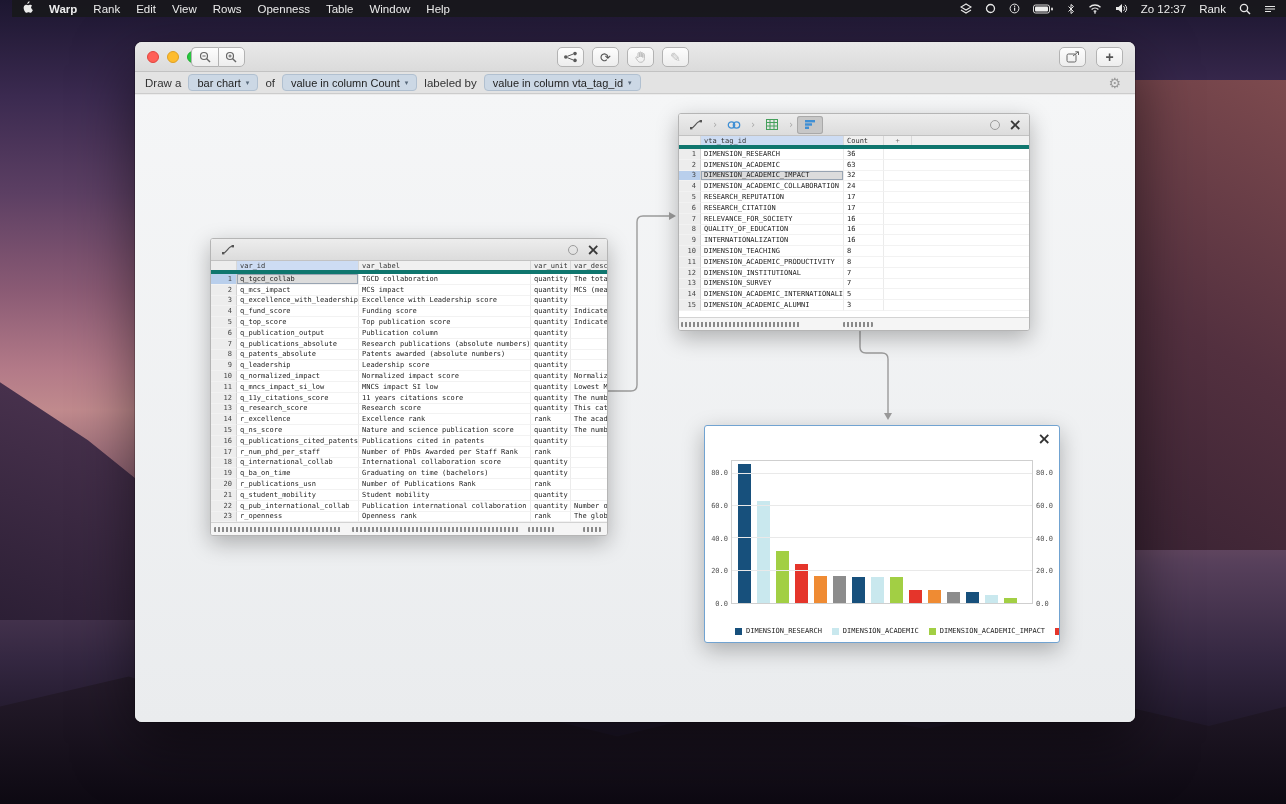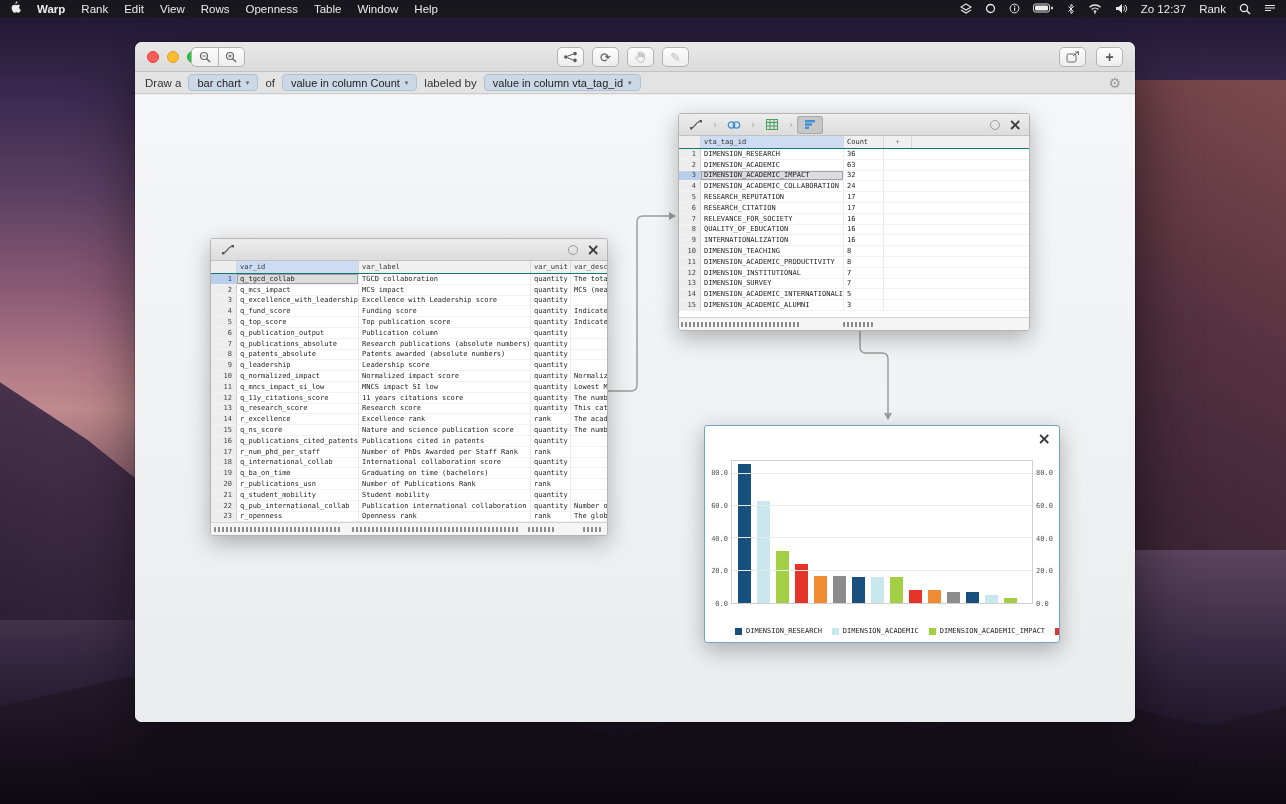--- a/index.html
+++ b/index.html
@@ -4,26 +4,26 @@
 <style>
   *{margin:0;padding:0;box-sizing:border-box}
   html,body{width:1286px;height:804px;overflow:hidden;font-family:"Liberation Sans",sans-serif;-webkit-font-smoothing:antialiased}
   
   .desktop{position:absolute;inset:0;background:linear-gradient(180deg,#1c1630 0%,#3b2a50 12%,#5c3f63 24%,#8a5a74 36%,#b37a88 46%,#c08a8d 51%,#8a5f70 60%,#57405b 70%,#342741 82%,#191323 93%,#0e0a15 100%)}
   .glow{position:absolute;left:14%;top:38%;width:900px;height:280px;background:radial-gradient(ellipse at center,rgba(255,205,170,.5),rgba(255,160,130,.14) 45%,transparent 70%)}
   .mtn-r{position:absolute;right:0;top:80px;width:370px;height:470px;background:linear-gradient(210deg,#7d4a4e 0%,#53303f 45%,#2e1d2e 100%);clip-path:polygon(100% 0,100% 100%,0% 100%,40% 62%,18% 45%,55% 18%,42% 0)}
   .mtn-l{position:absolute;left:0;top:330px;width:400px;height:290px;background:linear-gradient(200deg,#5e4060,#2c1f35);clip-path:polygon(0 18%,22% 38%,40% 58%,62% 80%,100% 100%,0 100%)}
   .rocks{position:absolute;left:0;right:0;bottom:0;height:150px;background:linear-gradient(180deg,#2a1f30,#0d0912);clip-path:polygon(0 35%,10% 15%,22% 45%,34% 25%,48% 55%,60% 30%,72% 50%,84% 28%,94% 48%,100% 35%,100% 100%,0 100%)}
   
-  .menubar{position:absolute;top:0;left:0;right:0;height:17px;background:rgba(24,24,28,.96);display:flex;align-items:center;padding:0 10px;color:#ececec;font-size:11.5px;z-index:60}
+  .menubar{position:absolute;top:0;left:12px;right:0;height:17px;background:rgba(24,24,28,.96);display:flex;align-items:center;padding:0 10px;color:#ececec;font-size:11.5px;z-index:60}
   .mb-left{display:flex;align-items:center;gap:16px}
   .app-name{font-weight:bold}
   .menu-items{display:flex;align-items:center;gap:16px}
   .mitem{cursor:default}
-  .mb-right{margin-left:auto;display:flex;gap:13px}
+  .mb-right{margin-left:auto;display:flex;align-items:center;gap:13px}
   .mb-right svg{display:block}
   
   .window{position:absolute;left:135px;top:42px;width:1000px;height:680px;border-radius:7px;background:#ececec;box-shadow:0 22px 60px rgba(0,0,0,.5),0 0 0 1px rgba(0,0,0,.2);overflow:hidden;z-index:40}
   .titlebar{position:relative;height:30px;background:linear-gradient(#e9e9e9,#dbdbdb);border-bottom:1px solid #c2c2c2}
   .traffic{position:absolute;left:12px;top:9px;display:flex;gap:8px}
   .tl{width:12px;height:12px;border-radius:50%}
   .tl-red{background:#ff5f57;border:1px solid #e0443e}
   .tl-yellow{background:#febc2e;border:1px solid #dea023}
   .tl-green{background:#28c840;border:1px solid #1dad2b}
   .zoomgrp{position:absolute;left:56px;top:5px;display:flex}
@@ -50,21 +50,21 @@
   .panel{position:absolute;background:#fff;border:1px solid #b5b5b5;border-radius:3px;box-shadow:0 7px 22px rgba(0,0,0,.28);z-index:2;display:flex;flex-direction:column;overflow:hidden}
   .ptitle{height:22px;min-height:22px;background:linear-gradient(#ededed,#dcdcdc);border-bottom:1px solid #c2c2c2;display:flex;align-items:center;padding:0 7px 0 4px;gap:2px}
   .ptab{width:26px;height:18px;display:flex;align-items:center;justify-content:center;border-radius:3px;cursor:pointer}
   .ptab.active{background:#c7c7c7;box-shadow:inset 0 0 0 1px #a9a9a9}
   .crumb{color:#a8a8a8;font-size:10px;line-height:1;margin:0 1px}
   .pright{margin-left:auto;display:flex;align-items:center;gap:9px}
   .circ{width:10px;height:10px;border:1.5px solid #9b9b9b;border-radius:50%;cursor:pointer}
   .xbtn{font-size:16px;font-weight:bold;color:#3a3a3a;line-height:14px;cursor:pointer;font-family:"DejaVu Sans",sans-serif}
   
   .grid{font-family:"DejaVu Sans Mono",monospace;font-size:7px;color:#1c1c1c}
-  .thead{display:flex;height:13px;min-height:13px;background:#f0f0f0;border-bottom:1px solid #0f766e;color:#333}
+  .thead{display:flex;height:13px;min-height:13px;background:#f0f0f0;border-bottom:4px solid #0f766e;color:#333}
   .hcell{display:flex;align-items:center;padding-left:3px;border-right:1px solid #d8d8d8;overflow:hidden;white-space:nowrap}
   .corner{background:#ededed}
   .hl{background:#cddcf3}
   .tbody{flex:1;overflow:hidden;background:#fff}
   .trow{display:flex;height:10.8px}
   .cell{display:flex;align-items:center;padding-left:3px;border-right:1px solid #ebebeb;border-bottom:1px solid #f2f2f2;overflow:hidden;white-space:nowrap}
   .num{width:26px;min-width:26px;justify-content:flex-end;padding-right:4px;background:#ededed;color:#444;border-right:1px solid #d2d2d2}
   .num.sel{background:#b9cfec}
   .selcell{background:#dcdcdc;box-shadow:inset 0 0 0 1px #98a4b2}
   .c-vid{width:122px;min-width:122px}

